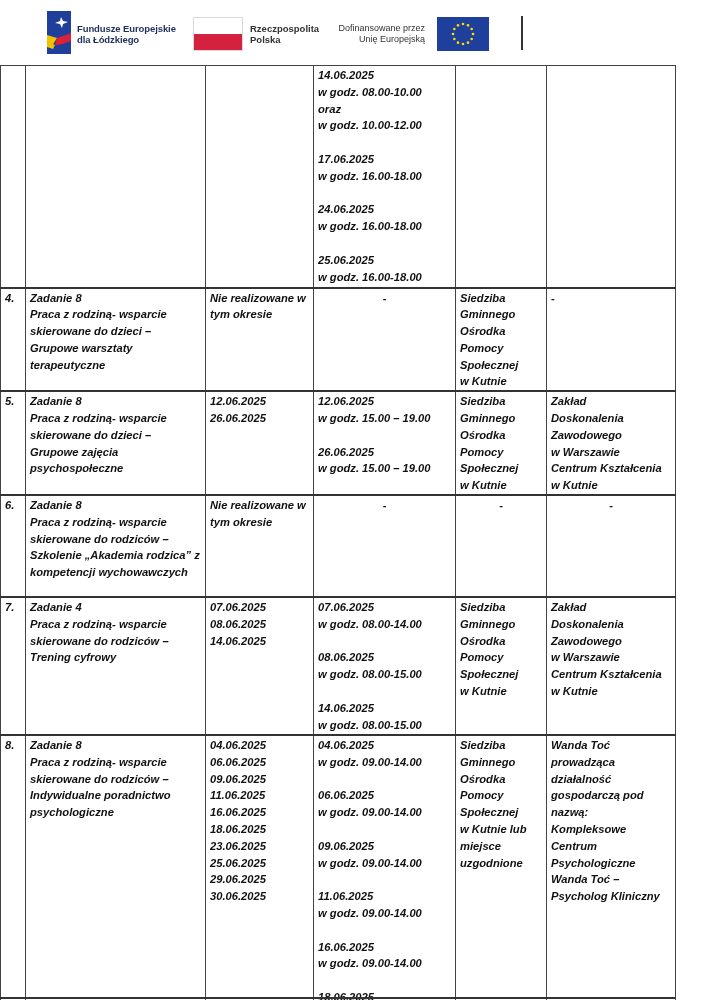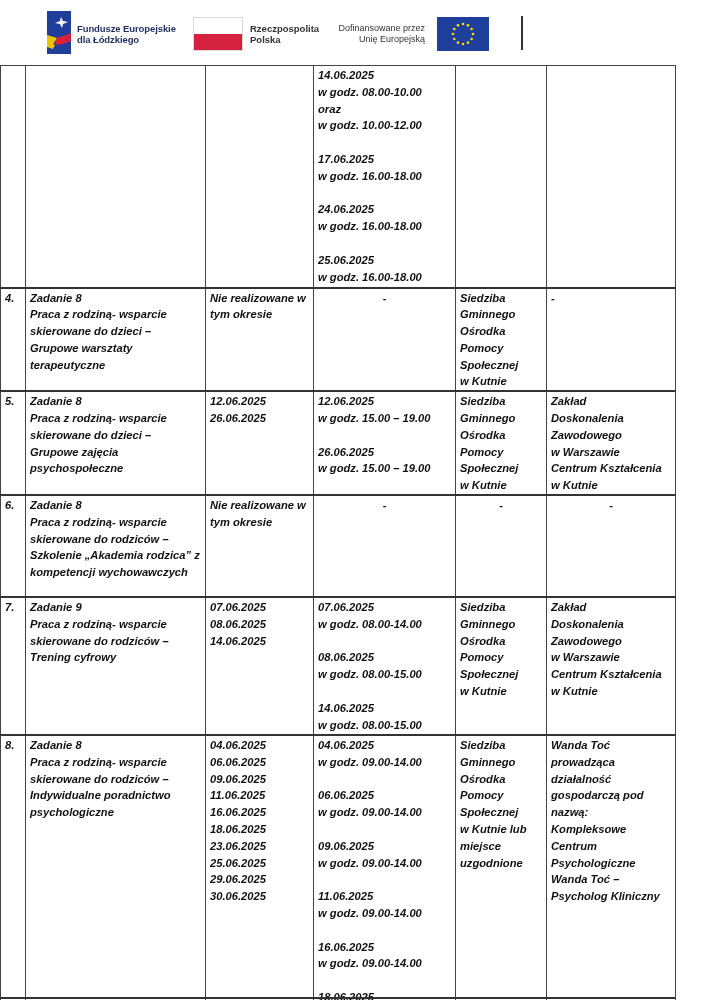--- a/index.html
+++ b/index.html
@@ -151,21 +151,21 @@
       <td class="num">6.</td>
       <td>Zadanie 8
 Praca z rodziną- wsparcie skierowane do rodziców – Szkolenie „Akademia rodzica” z kompetencji wychowawczych</td>
       <td>Nie realizowane w tym okresie</td>
       <td class="center">-</td>
       <td class="center">-</td>
       <td class="center">-</td>
     </tr>
     <tr class="row-sep" style="height:138px">
       <td class="num">7.</td>
-      <td>Zadanie 9
+      <td>Zadanie 4
 Praca z rodziną- wsparcie skierowane do rodziców  – Trening cyfrowy</td>
       <td>07.06.2025
 08.06.2025
 14.06.2025</td>
       <td>07.06.2025
 w godz. 08.00-14.00
 
 08.06.2025
 w godz. 08.00-15.00
 

